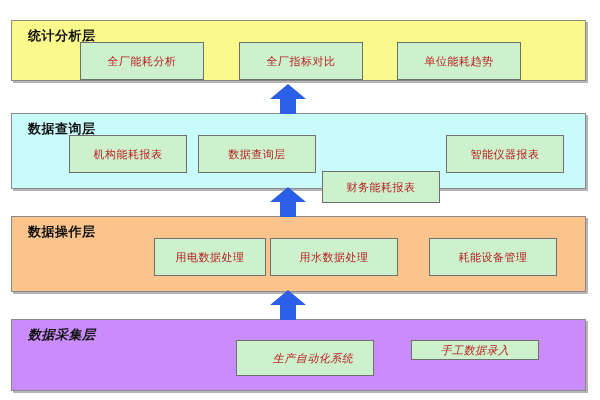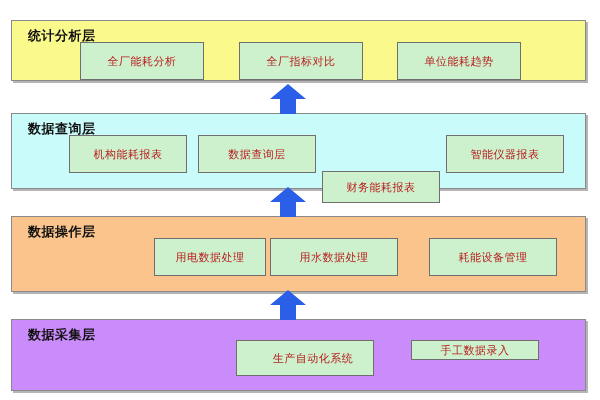--- a/index.html
+++ b/index.html
@@ -105,21 +105,21 @@
       </div>
     </div>
     <div class="layer layer-2" style="background: rgb(250, 196, 140); padding-left: 24px;">
       <div class="layer-title">数据操作层</div>
       <div class="node-row">
         <div class="node" style="left: 99px; top: 21px; width: 112px; height: 38px; background: rgb(205, 240, 205); margin-left: 43px;">用电数据处理</div>
         <div class="node" style="left: 258px; top: 21px; width: 128px; height: 38px; background: rgb(205, 240, 205);">用水数据处理</div>
         <div class="node" style="left: 417px; top: 21px; width: 128px; height: 38px; background: rgb(205, 240, 205);">耗能设备管理</div>
       </div>
     </div>
-    <div class="layer layer-3" style="background: rgb(201, 140, 250);">
+    <div class="layer layer-3" style="background: rgb(201, 140, 250); font-style: italic;">
       <div class="layer-title">数据采集层</div>
       <div class="node-row">
         <div class="node" style="left: 224px; top: 20px; width: 138px; height: 36px; background: rgb(205, 240, 205); padding-left: 16px;">生产自动化系统</div>
         <div class="node" style="left: 399px; top: 20px; width: 128px; height: 20px; background: rgb(205, 240, 205);">手工数据录入</div>
       </div>
     </div>
     <div class="arrow arrow-0">
       <svg width="40" height="30" viewBox="0 0 40 30" xmlns="http://www.w3.org/2000/svg">
         <polygon points="20,0 38,15 28,15 28,30 12,30 12,15 2,15" fill="#2b5fe8"></polygon>
       </svg>

